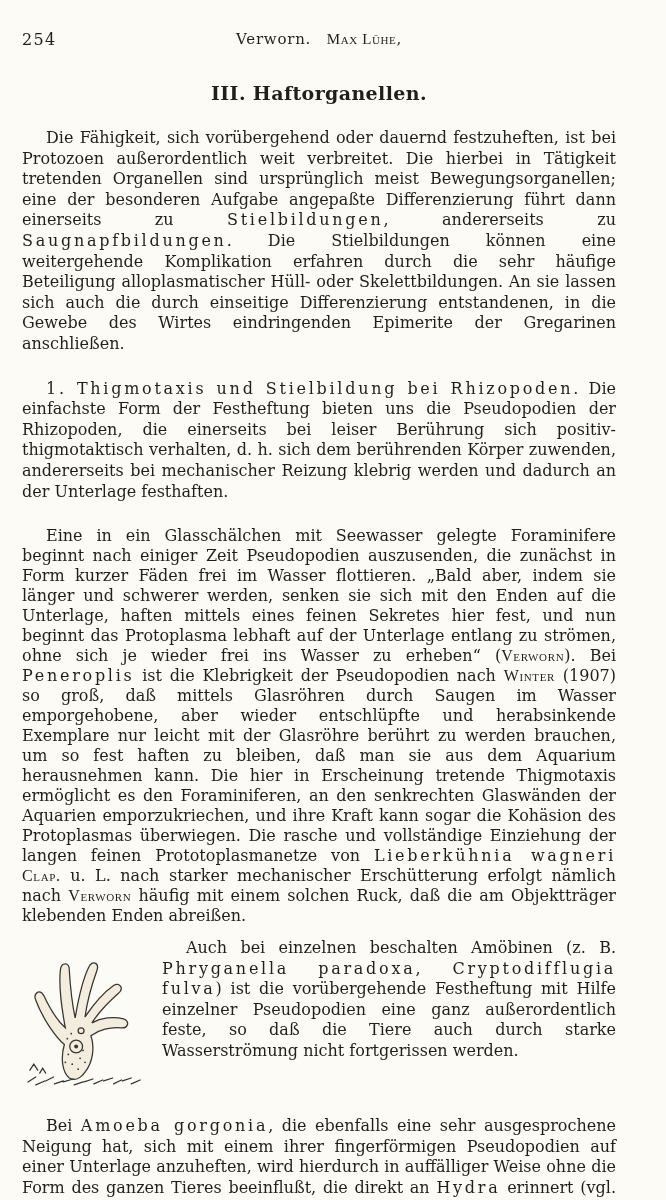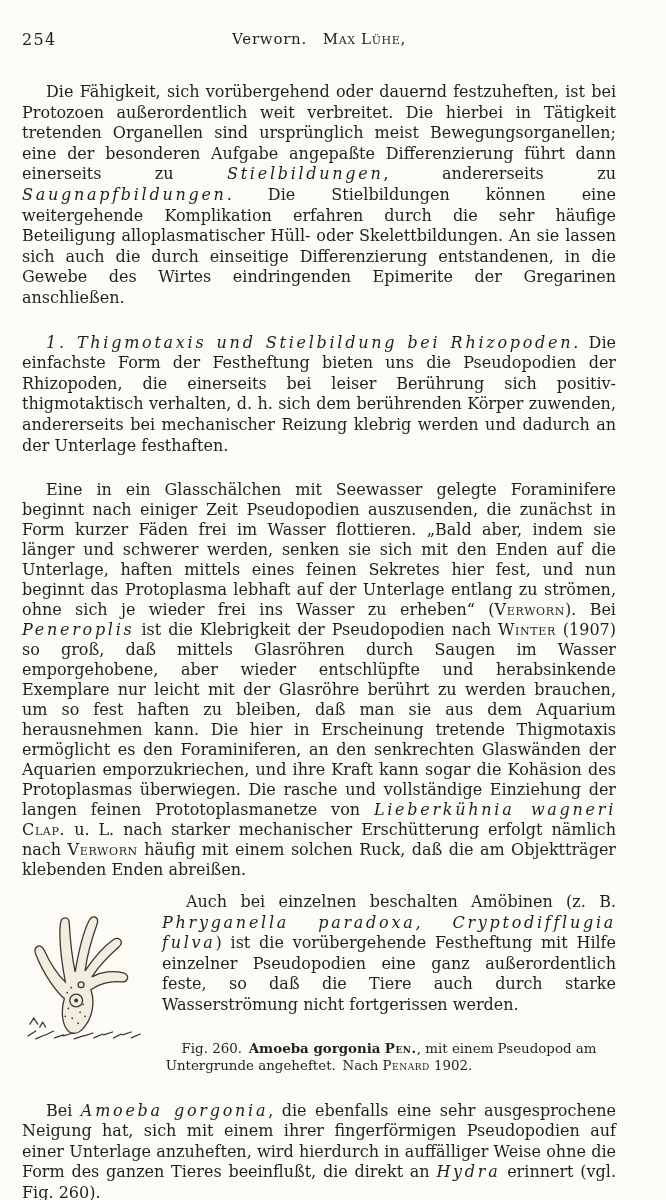--- a/index.html
+++ b/index.html
@@ -48,22 +48,22 @@
     text-indent: 24px;
     margin: 0;
   }
   .para + .para { margin-top: 24px; }
   .petit {
     font-size: 16px;
     line-height: 20px;
     margin-top: 12px;
     margin-bottom: 12px;
   }
-  .r-sp { letter-spacing: 0.17em; font-style: italic; }
-  .r-sc { font-variant: small-caps; letter-spacing: 0.04em; }
+  .r-sp { letter-spacing: 0.17em; }
+  .r-sc { font-variant: small-caps; letter-spacing: 0.04em; font-family: Liberation Serif, serif; }
   .r-b  { font-weight: 700; }
   .fig-section { margin-top: 10px; }
   .fig-drawing {
     float: left;
     width: 128px;
     height: 150px;
     margin: 2px 12px 0 0;
   }
   .fig-drawing svg { width: 100%; height: 100%; }
   .caption {
@@ -79,20 +79,21 @@
 </head>
 <body style="background: rgb(252, 251, 246); color: rgb(34, 31, 27);">
 
 <div class="page">
 
   <div class="running-header">
     <span class="page-number">254</span>
     <div class="running-title"><span>Verworn. </span><span class="r-sc">Max Lühe</span><span>,</span></div>
   </div>
 
+  <h2 class="heading">III. Haftorganellen.</h2>
 
   <p class="para"><span>Die Fähigkeit, sich vorübergehend oder dauernd festzuheften, ist bei Protozoen außerordentlich weit verbreitet. Die hierbei in Tätigkeit tretenden Organellen sind ursprünglich meist Bewegungsorganellen; eine der besonderen Aufgabe angepaßte Differenzierung führt dann einerseits zu </span><span class="r-sp">Stielbildungen</span><span>, andererseits zu </span><span class="r-sp">Saugnapfbildungen</span><span>. Die Stielbildungen können eine weitergehende Komplikation erfahren durch die sehr häufige Beteiligung alloplasmatischer Hüll- oder Skelettbildungen. An sie lassen sich auch die durch einseitige Differenzierung entstandenen, in die Gewebe des Wirtes eindringenden Epimerite der Gregarinen anschließen.</span></p>
 
   <p class="para"><span class="r-sp">1. Thigmotaxis und Stielbildung bei Rhizopoden.</span><span> Die einfachste Form der Festheftung bieten uns die Pseudopodien der Rhizopoden, die einerseits bei leiser Berührung sich positiv-thigmotaktisch verhalten, d. h. sich dem berührenden Körper zuwenden, andererseits bei mechanischer Reizung klebrig werden und dadurch an der Unterlage festhaften.</span></p>
 
   <p class="para petit"><span>Eine in ein Glasschälchen mit Seewasser gelegte Foraminifere beginnt nach einiger Zeit Pseudopodien auszusenden, die zunächst in Form kurzer Fäden frei im Wasser flottieren. „Bald aber, indem sie länger und schwerer werden, senken sie sich mit den Enden auf die Unterlage, haften mittels eines feinen Sekretes hier fest, und nun beginnt das Protoplasma lebhaft auf der Unterlage entlang zu strömen, ohne sich je wieder frei ins Wasser zu erheben“ (</span><span class="r-sc">Verworn</span><span>). Bei </span><span class="r-sp">Peneroplis</span><span> ist die Klebrigkeit der Pseudopodien nach </span><span class="r-sc">Winter</span><span> (1907) so groß, daß mittels Glasröhren durch Saugen im Wasser emporgehobene, aber wieder entschlüpfte und herabsinkende Exemplare nur leicht mit der Glasröhre berührt zu werden brauchen, um so fest haften zu bleiben, daß man sie aus dem Aquarium herausnehmen kann. Die hier in Erscheinung tretende Thigmotaxis ermöglicht es den Foraminiferen, an den senkrechten Glaswänden der Aquarien emporzukriechen, und ihre Kraft kann sogar die Kohäsion des Protoplasmas überwiegen. Die rasche und vollständige Einziehung der langen feinen Prototoplasmanetze von </span><span class="r-sp">Lieberkühnia wagneri</span><span> </span><span class="r-sc">Clap.</span><span> u. L. nach starker mechanischer Erschütterung erfolgt nämlich nach </span><span class="r-sc">Verworn</span><span> häufig mit einem solchen Ruck, daß die am Objektträger klebenden Enden abreißen.</span></p>
 
   <div class="fig-section">
     <div class="fig-drawing">
       <svg viewBox="0 0 130 152" xmlns="http://www.w3.org/2000/svg">
@@ -129,19 +130,18 @@
             <circle cx="50" cy="95" r="0.9"></circle>
               <circle cx="64" cy="124" r="0.9"></circle>
             <circle cx="44" cy="124" r="0.9"></circle>
           </g>
           <path d="M6 144 l8 -5 M14 147 l9 -4 M24 143 l8 -4 M33 146 l9 -3 M42 144 l10 -3 M53 147 l9 -3 M63 144 l9 -3 M73 146 l9 -4 M83 143 l9 -3 M93 146 l8 -4 M102 143 l9 -3 M111 146 l9 -4"></path>
           <path d="M8 132 l4 -6 l4 6 M18 135 l3 -5 l3 5"></path>
         </g>
       </svg>
     </div>
     <p class="para"><span>Auch bei einzelnen beschalten Amöbinen (z. B. </span><span class="r-sp">Phryganella paradoxa, Cryptodifflugia fulva</span><span>) ist die vorübergehende Festheftung mit Hilfe einzelner Pseudopodien eine ganz außerordentlich feste, so daß die Tiere auch durch starke Wasserströmung nicht fortgerissen werden.</span></p>
-    <p class="para caption"><span>Fig. 260. </span><span class="r-b">Amoeba gorgonia</span><span> </span><span class="r-sc r-b">Pen.</span><span>, mit einem Pseudopod am Untergrunde angeheftet. Nach </span><span class="r-sc">Penard</span><span> 1902.</span></p>
   </div>
   <div class="clear"></div>
 
   <p class="para final"><span>Bei </span><span class="r-sp">Amoeba gorgonia</span><span>, die ebenfalls eine sehr ausgesprochene Neigung hat, sich mit einem ihrer fingerförmigen Pseudopodien auf einer Unterlage anzuheften, wird hierdurch in auffälliger Weise ohne die Form des ganzen Tieres beeinflußt, die direkt an </span><span class="r-sp">Hydra</span><span> erinnert (vgl. Fig. 260).</span></p>
 
 </div>
 
 </body></html>

